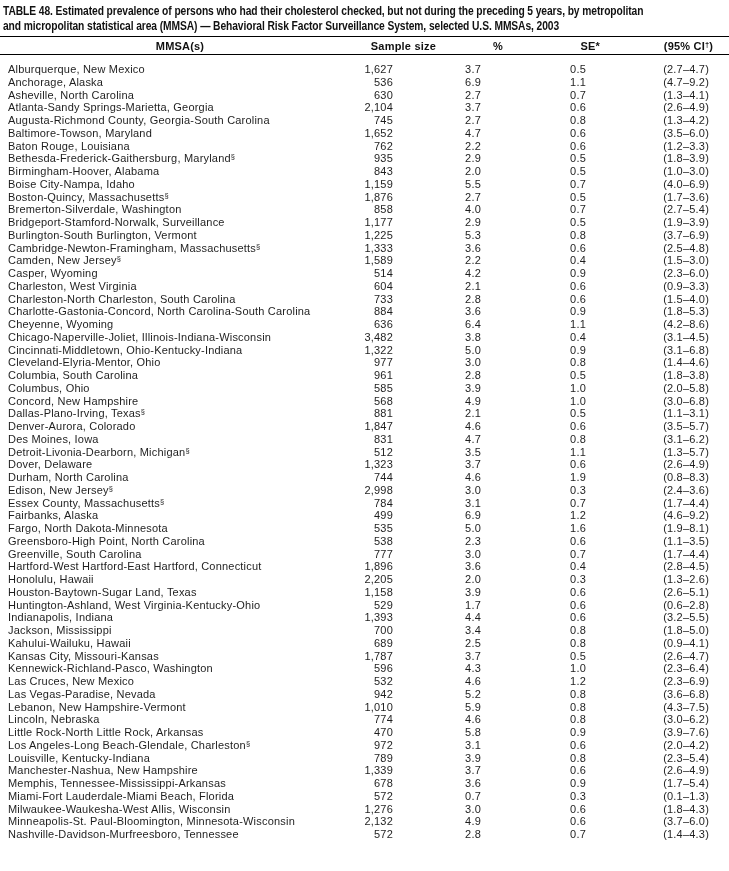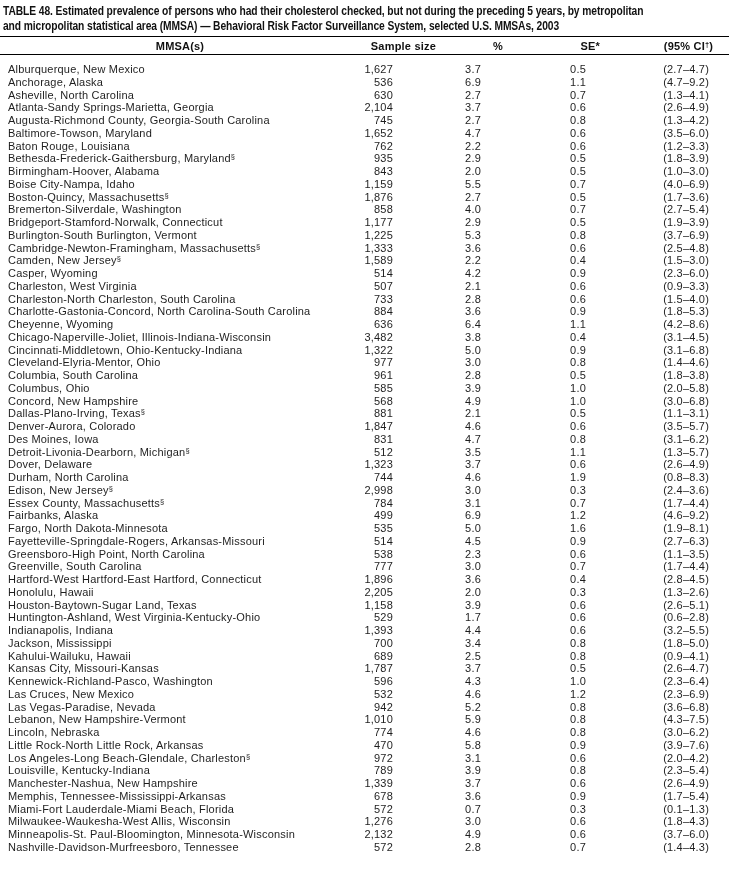--- a/index.html
+++ b/index.html
@@ -185,21 +185,21 @@
       <td class="c-ci">(1.7–3.6)</td>
     </tr>
         <tr>
       <td class="c-name"><span>Bremerton-Silverdale, Washington</span><sup class="fn"></sup></td>
       <td class="c-sample">858</td>
       <td class="c-pct">4.0</td>
       <td class="c-se">0.7</td>
       <td class="c-ci">(2.7–5.4)</td>
     </tr>
         <tr>
-      <td class="c-name"><span>Bridgeport-Stamford-Norwalk, Connecticut</span><sup class="fn"></sup></td>
+      <td class="c-name"><span>Bridgeport-Stamford-Norwalk, Surveillance</span><sup class="fn"></sup></td>
       <td class="c-sample">1,177</td>
       <td class="c-pct">2.9</td>
       <td class="c-se">0.5</td>
       <td class="c-ci">(1.9–3.9)</td>
     </tr>
         <tr>
       <td class="c-name"><span>Burlington-South Burlington, Vermont</span><sup class="fn"></sup></td>
       <td class="c-sample">1,225</td>
       <td class="c-pct">5.3</td>
       <td class="c-se">0.8</td>
@@ -221,21 +221,21 @@
     </tr>
         <tr>
       <td class="c-name"><span>Casper, Wyoming</span><sup class="fn"></sup></td>
       <td class="c-sample">514</td>
       <td class="c-pct">4.2</td>
       <td class="c-se">0.9</td>
       <td class="c-ci">(2.3–6.0)</td>
     </tr>
         <tr>
       <td class="c-name"><span>Charleston, West Virginia</span><sup class="fn"></sup></td>
-      <td class="c-sample">507</td>
+      <td class="c-sample">604</td>
       <td class="c-pct">2.1</td>
       <td class="c-se">0.6</td>
       <td class="c-ci">(0.9–3.3)</td>
     </tr>
         <tr>
       <td class="c-name"><span>Charleston-North Charleston, South Carolina</span><sup class="fn"></sup></td>
       <td class="c-sample">733</td>
       <td class="c-pct">2.8</td>
       <td class="c-se">0.6</td>
       <td class="c-ci">(1.5–4.0)</td>
@@ -360,27 +360,20 @@
       <td class="c-ci">(4.6–9.2)</td>
     </tr>
         <tr>
       <td class="c-name"><span>Fargo, North Dakota-Minnesota</span><sup class="fn"></sup></td>
       <td class="c-sample">535</td>
       <td class="c-pct">5.0</td>
       <td class="c-se">1.6</td>
       <td class="c-ci">(1.9–8.1)</td>
     </tr>
         <tr>
-      <td class="c-name"><span>Fayetteville-Springdale-Rogers, Arkansas-Missouri</span><sup class="fn"></sup></td>
-      <td class="c-sample">514</td>
-      <td class="c-pct">4.5</td>
-      <td class="c-se">0.9</td>
-      <td class="c-ci">(2.7–6.3)</td>
-    </tr>
-        <tr>
       <td class="c-name"><span>Greensboro-High Point, North Carolina</span><sup class="fn"></sup></td>
       <td class="c-sample">538</td>
       <td class="c-pct">2.3</td>
       <td class="c-se">0.6</td>
       <td class="c-ci">(1.1–3.5)</td>
     </tr>
         <tr>
       <td class="c-name"><span>Greenville, South Carolina</span><sup class="fn"></sup></td>
       <td class="c-sample">777</td>
       <td class="c-pct">3.0</td>

